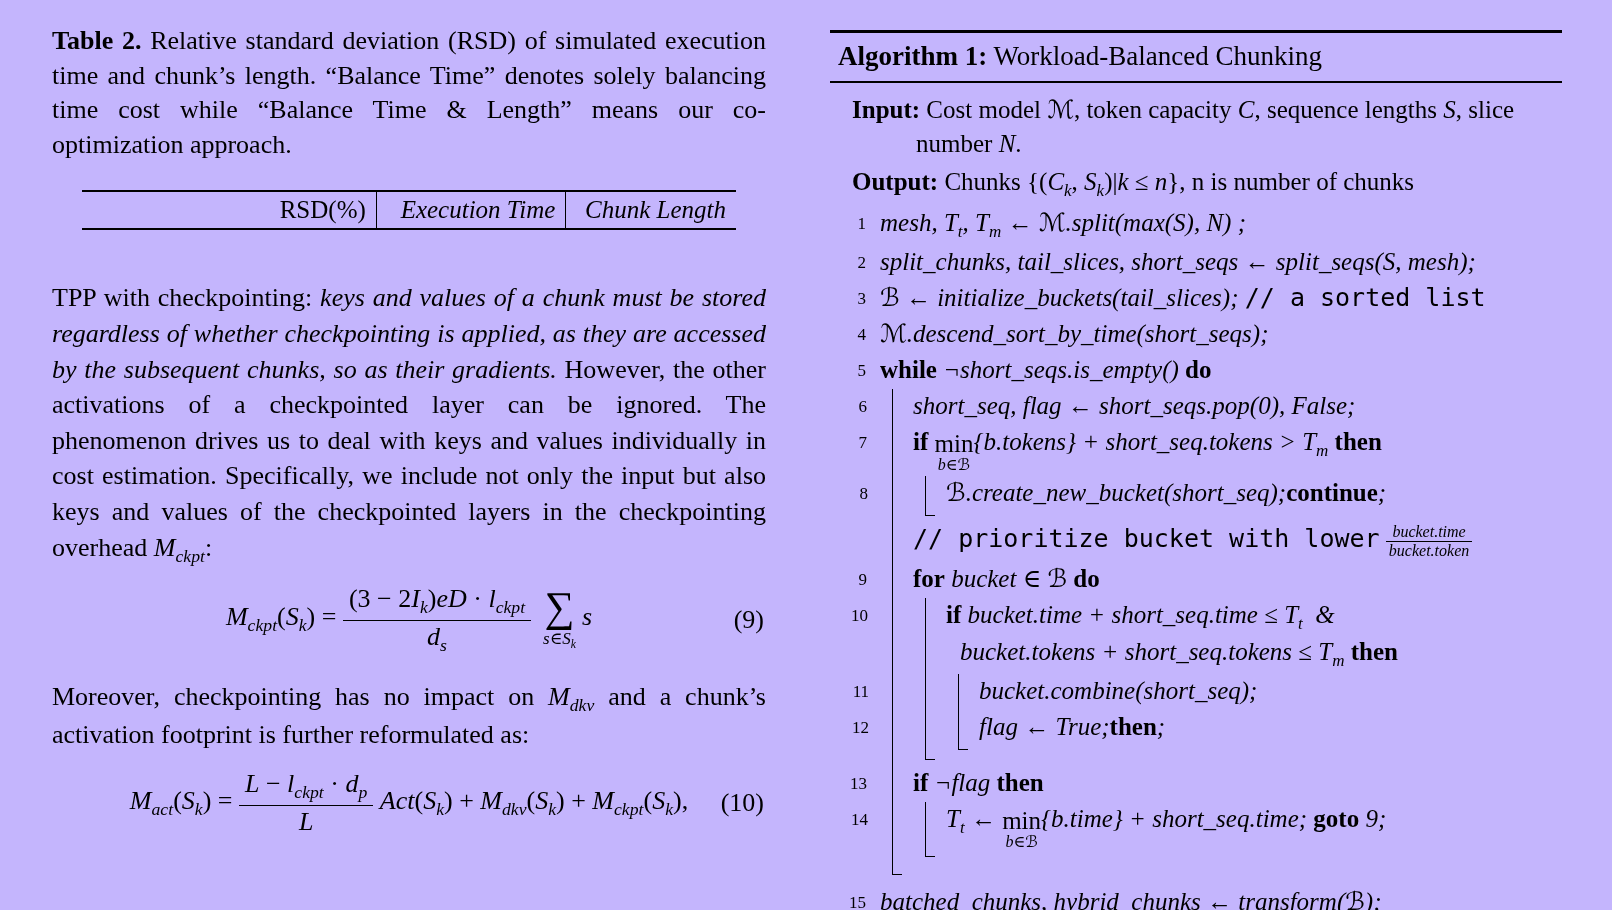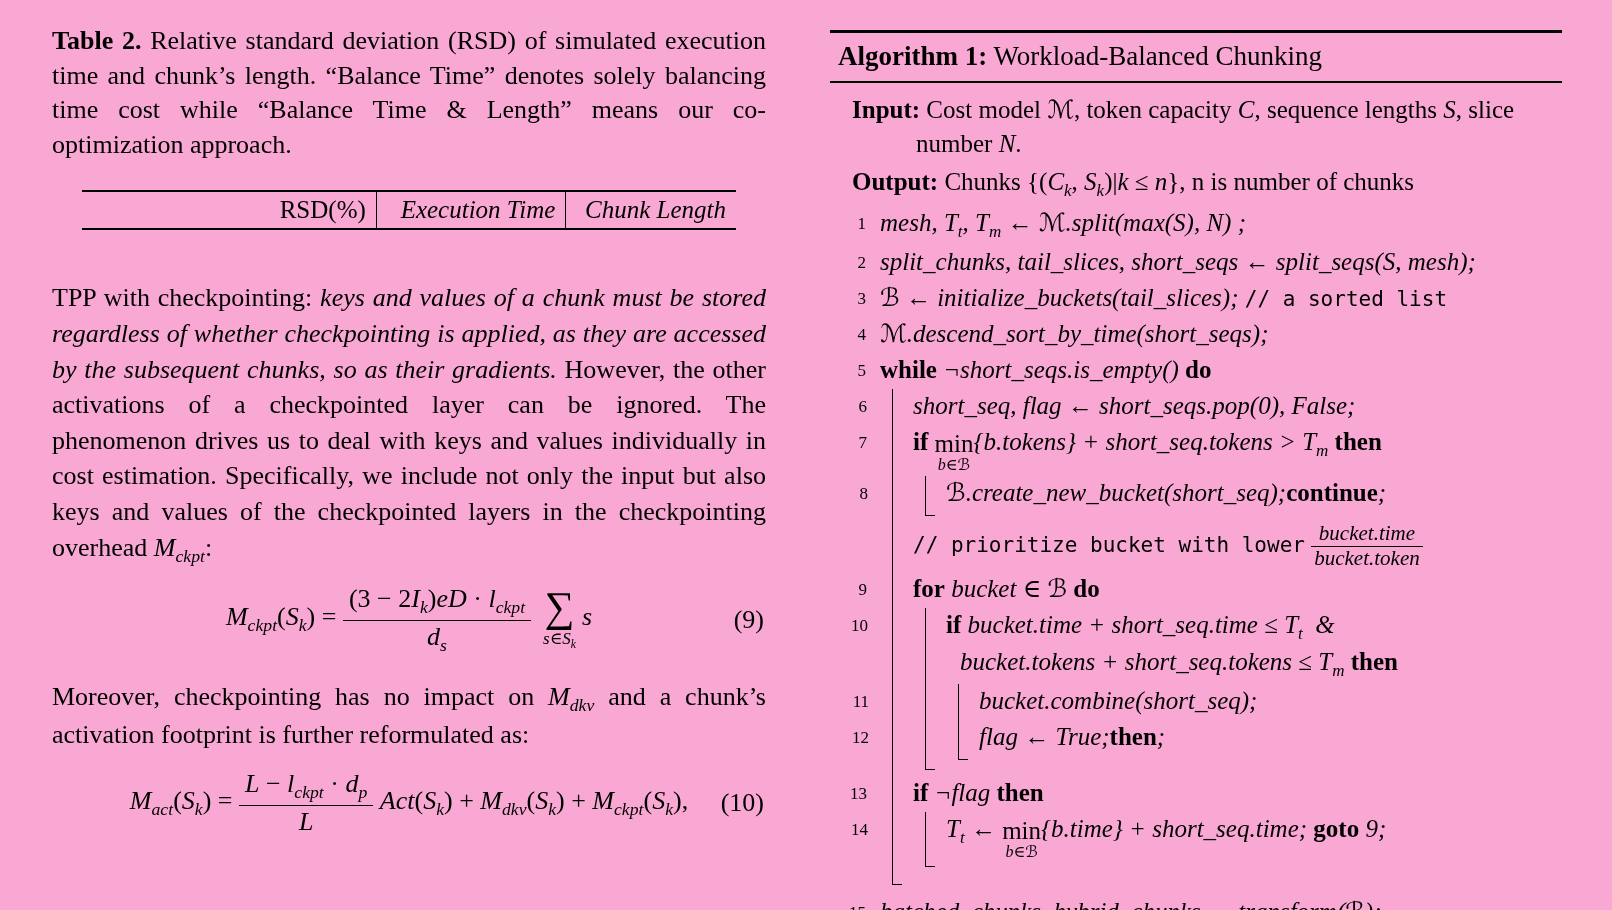--- a/index.html
+++ b/index.html
@@ -1,21 +1,21 @@
 <!DOCTYPE html>
 <html><head>
 <meta charset="utf-8">
 <style>
   * { margin: 0; padding: 0; box-sizing: border-box; }
   html, body { background: #ffffff; }
   .page {
     position: relative;
     width: 1612px;
     height: 910px;
-    background: #f9a8d4;
+    background: #c4b5fd;
     overflow: hidden;
     color: #000;
     font-family: "Liberation Serif", "DejaVu Serif", "DejaVu Sans", serif;
   }
 
   
   .left-col { position: absolute; left: 52px; top: 24px; width: 714px; }
 
   .caption { font-size: 26px; line-height: 1.33; text-align: justify; }
   .caption b { font-weight: 700; }
@@ -56,34 +56,34 @@
   .line { position: relative; margin: 2px 0; }
   .num { position: absolute; width: 30px; text-align: right; top: 6px;
          font-size: 17px; font-style: normal; font-weight: 400; }
   .d0 > .num { left: -44px; }
   .d1 > .num { left: -76px; }
   .d2 > .num { left: -108px; }
   .d3 > .num { left: -140px; }
 
   .code { font-style: italic; }
   .code .kw { font-style: normal; font-weight: 700; }
-  .cmt { font-style: normal; font-family: "DejaVu Sans Mono", "Liberation Mono", monospace; font-size: 21px; text-align: right; }
+  .cmt { font-style: normal; font-family: "DejaVu Sans Mono", "Liberation Mono", monospace; font-size: 25px; text-align: right; }
   .cont { padding-left: 14px; }
 
   .blk { position: relative; margin-left: 12px; padding-left: 20px;
          border-left: 1.5px solid #000; padding-bottom: 4px; margin-bottom: 6px; }
   .blk::after { content: ""; position: absolute; left: 0; bottom: 0; width: 9px; height: 0;
                 border-bottom: 1.5px solid #000; }
   .blk-while { padding-bottom: 12px; margin-bottom: 10px; }
 
   .mstack { display: inline-block; text-align: center; vertical-align: -0.8em; line-height: 1.05; }
   .mstack .mop { display: block; font-style: normal; }
   .mstack .msub { display: block; font-size: 16px; font-style: italic; }
 
-  .cfrac { font-size: 21px; vertical-align: middle; line-height: 1.1; }
+  .cfrac { font-size: 16px; vertical-align: middle; line-height: 1.1; }
   .cfrac .fnum { border-bottom: 1px solid #000; padding: 0 3px 1px; }
   .cfrac .fden { padding: 0 3px; }
 
   sub { font-size: 68%; }
 </style>
 </head>
 <body>
 
 <div class="page">
 

